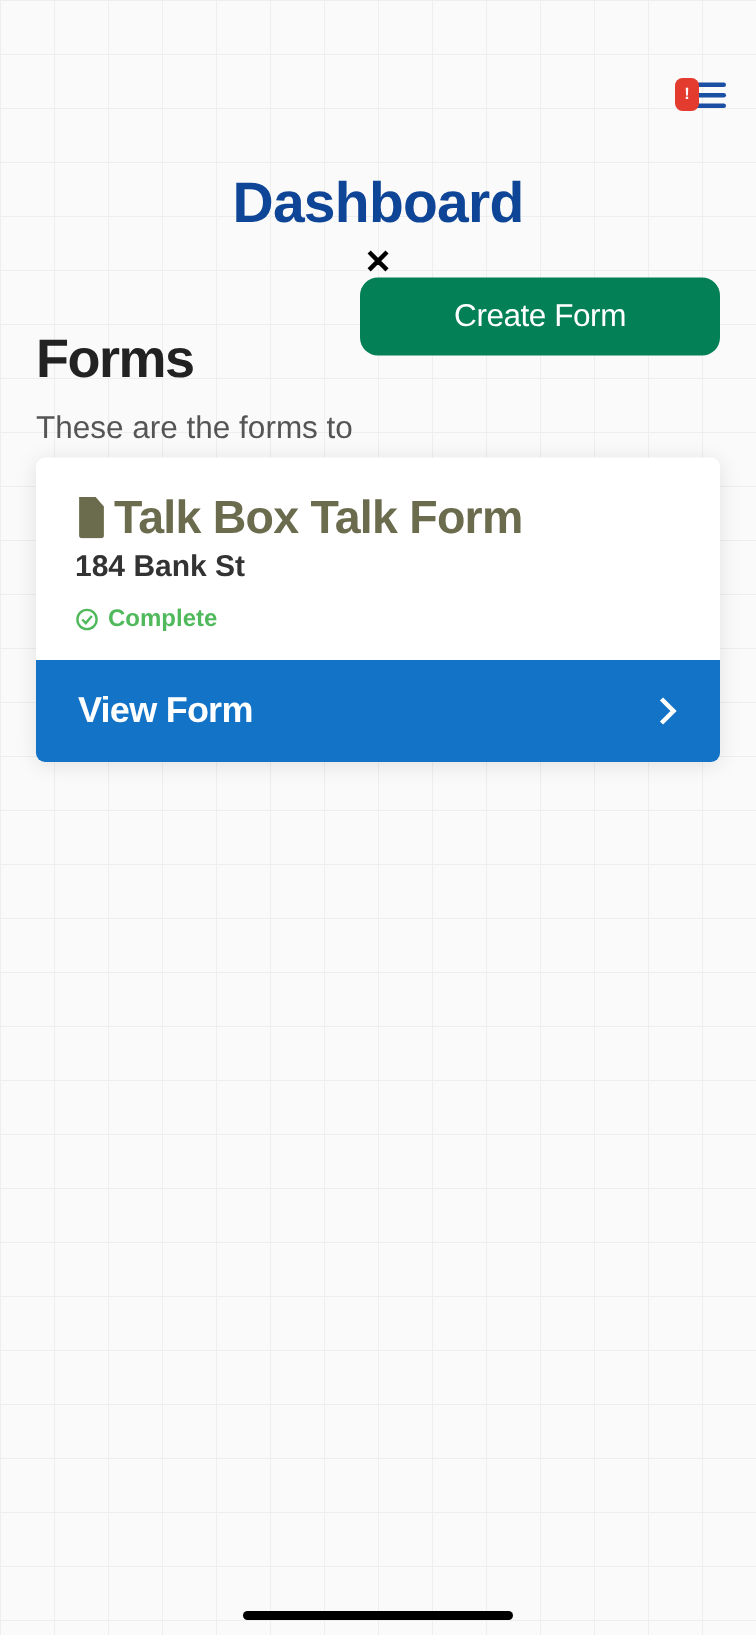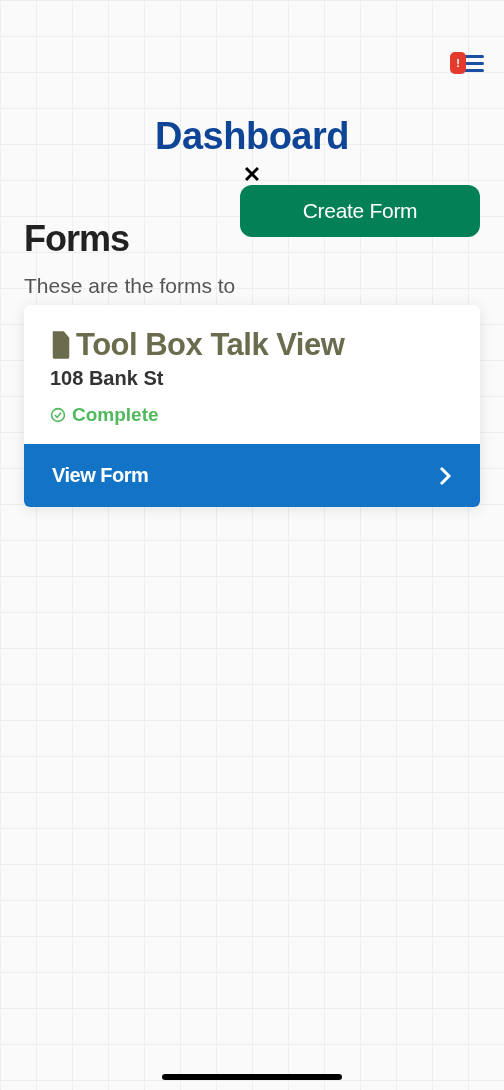--- a/index.html
+++ b/index.html
@@ -162,34 +162,34 @@
   }
   .check-icon {
     width: 16px;
     height: 16px;
     stroke: #4fb95c;
     fill: none;
     stroke-width: 2;
   }
   .status-text {
     color: #4fb95c;
-    font-size: 19px;
+    font-size: 16px;
     font-weight: 800;
   }
   .view-btn {
     background: #1373c7;
     color: #fff;
     display: flex;
     align-items: center;
     justify-content: space-between;
     padding: 20px 28px;
     cursor: pointer;
   }
   .view-label {
-    font-size: 20px;
+    font-size: 24px;
     font-weight: 800;
     letter-spacing: -0.5px;
   }
   .chevron {
     width: 14px;
     height: 20px;
     stroke: #fff;
     fill: none;
     stroke-width: 3;
   }
@@ -231,23 +231,23 @@
 <div class="buttons">
   <button class="btn-green">Create Form</button>
 </div>
 
 <div class="card">
   <div class="card-body">
     <div class="card-title-row">
       <svg class="file-icon" viewBox="0 0 24 30">
         <path d="M3 0 L15 0 L21 7 L21 28 Q21 30 19 30 L5 30 Q3 30 3 28 Z"></path>
       </svg>
-      <div class="card-title">Tool Box Talk View</div>
+      <div class="card-title">Talk Box Talk Form</div>
     </div>
-    <div class="card-addr">108 Bank St</div>
+    <div class="card-addr">184 Bank St</div>
     <div class="status-row">
       <svg class="check-icon" viewBox="0 0 20 20">
         <circle cx="10" cy="10" r="8"></circle>
         <path d="M6 10 L9 13 L14 7"></path>
       </svg>
       <div class="status-text">Complete</div>
     </div>
   </div>
   <div class="view-btn">
     <div class="view-label">View Form</div>

